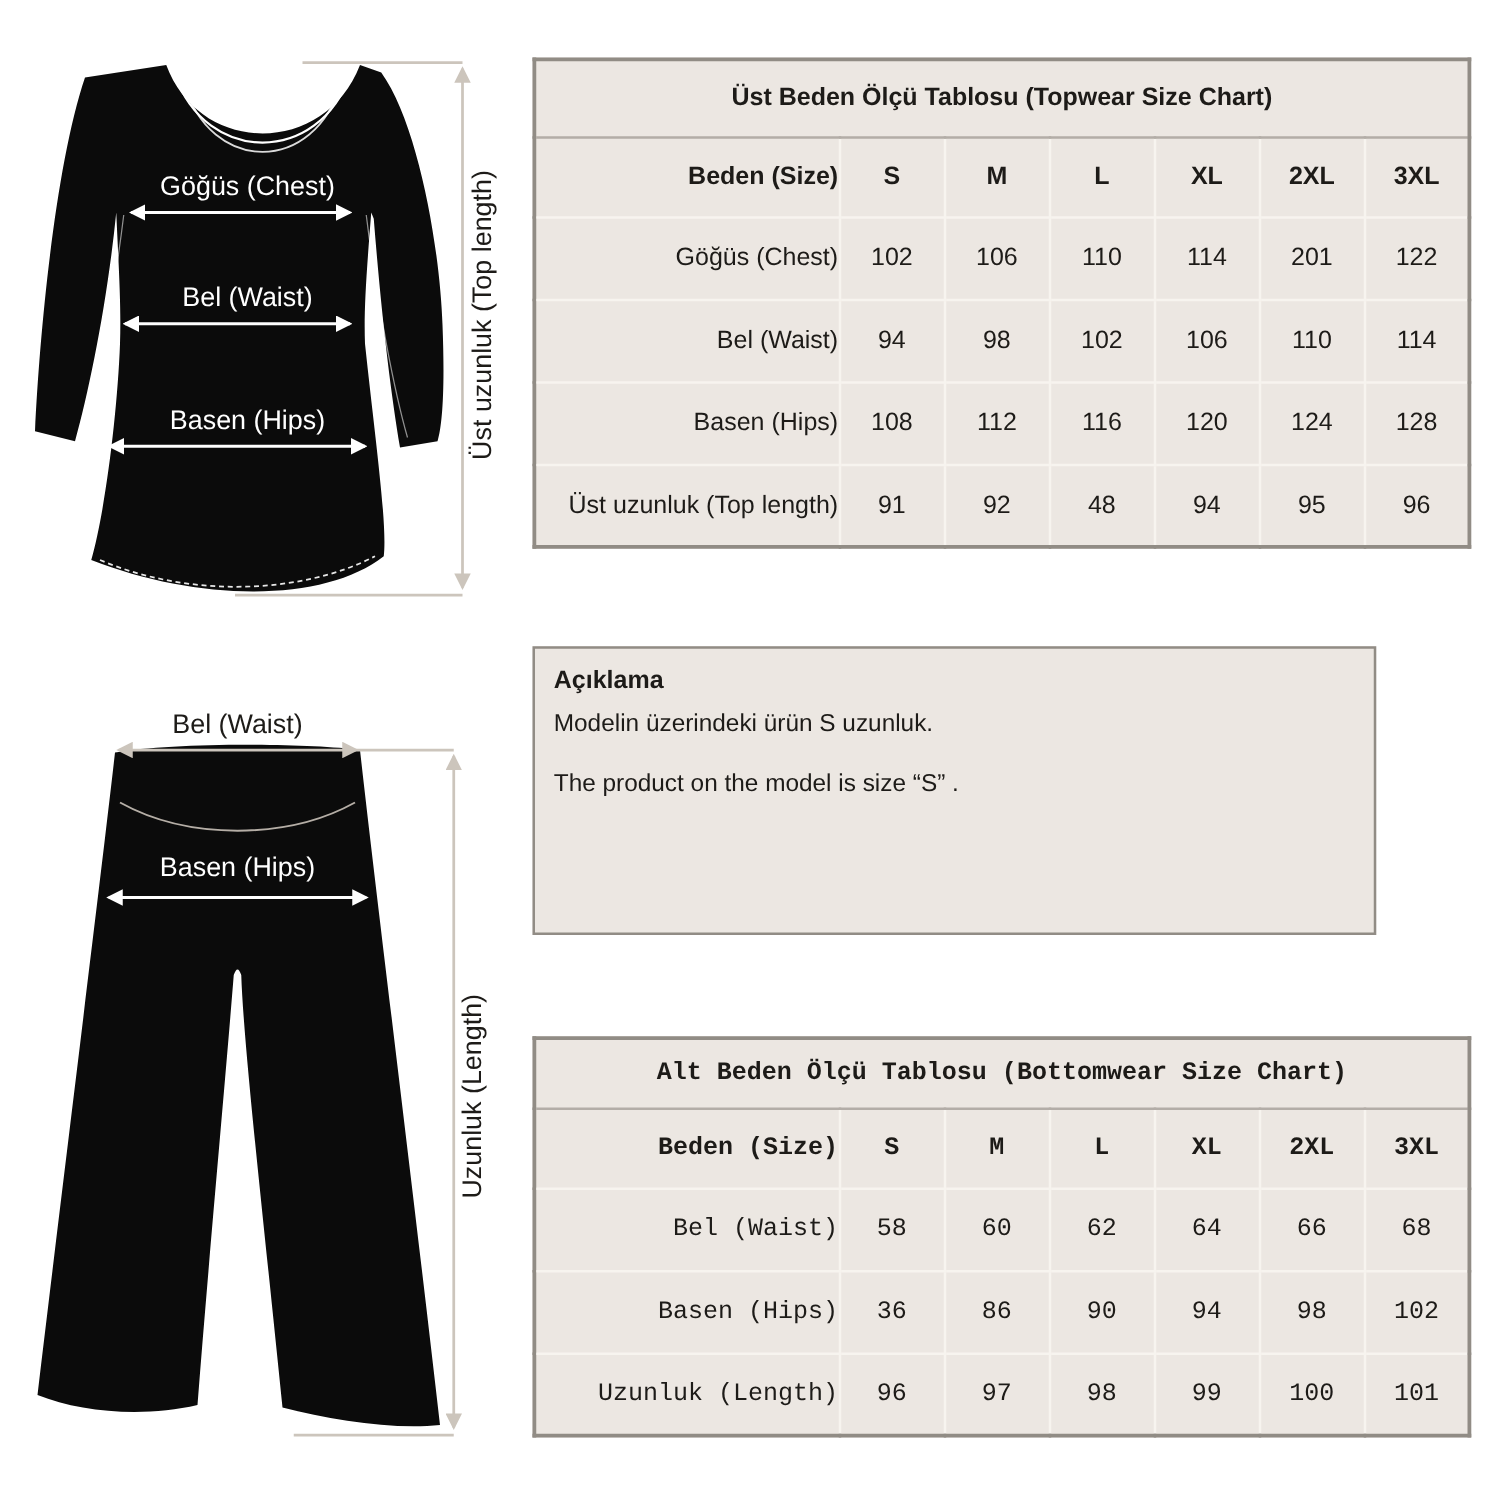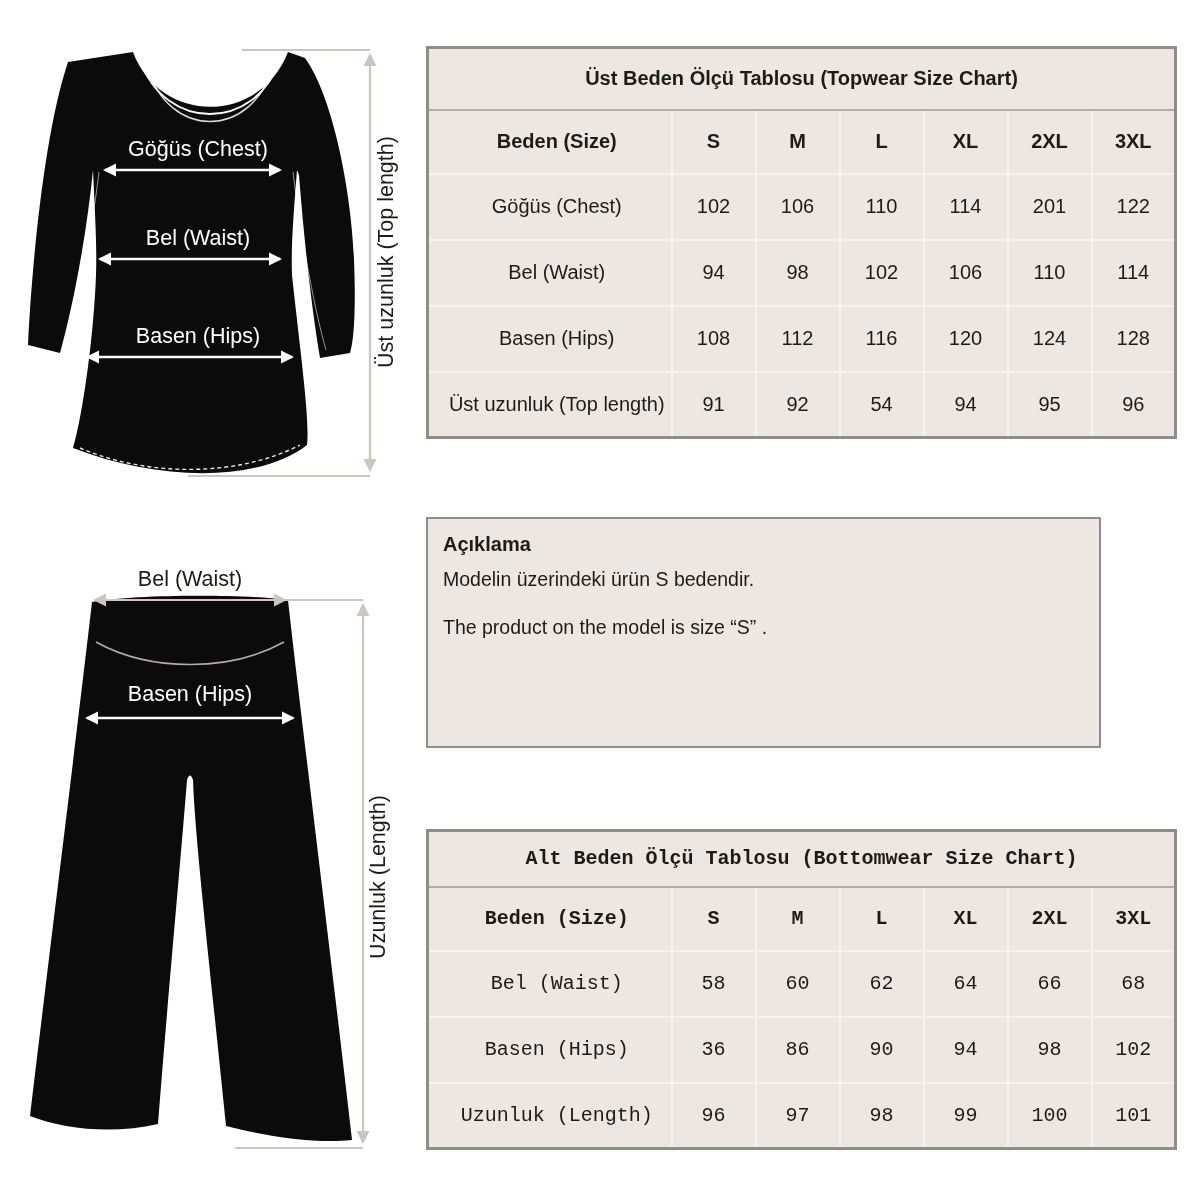--- a/index.html
+++ b/index.html
@@ -11,21 +11,21 @@
   .size-table {
     position:absolute; border-collapse:collapse; table-layout:fixed;
     background:#ece7e2; border:3px solid #918c85; color:#1d1b18;
   }
   .size-table td {
     border:2px solid #f7f4ef; text-align:center; vertical-align:middle;
     font-size:20px; overflow:hidden;
   }
   .size-table td.title-cell { font-weight:700; border-bottom:2px solid #b3ada7; }
   .size-table tr.header-row td { font-weight:700; }
-  .size-table td.row-label { text-align:center; padding-left:14px; }
+  .size-table td.row-label { text-align:right; padding-left:14px; }
   #top-table    { left:426px; top:46px;  width:748px; }
   #bottom-table { left:426px; top:829px; width:748px;font-family:Liberation Mono, monospace; }
 
   
   .notes-panel {
     position:absolute; left:426px; top:517px; width:675px; height:231px;
     background:#ece7e2; border:2px solid #918c85; padding:14px 20px 0 15px;
   }
   .notes-heading { font-size:20px; font-weight:700; margin-bottom:12px; }
   .notes-panel p { font-size:19.5px; margin:0 0 25px 0; }
@@ -180,31 +180,31 @@
       <td>112</td>
       <td>116</td>
       <td>120</td>
       <td>124</td>
       <td>128</td>
     </tr>
     <tr style="height:66px">
       <td class="row-label">Üst uzunluk (Top length)</td>
       <td>91</td>
       <td>92</td>
-      <td>54</td>
+      <td>48</td>
       <td>94</td>
       <td>95</td>
       <td>96</td>
     </tr>
   </tbody>
     </table>
 
   <div class="notes-panel">
     <div class="notes-heading">Açıklama</div>
-    <p>Modelin üzerindeki ürün S bedendir.</p>
+    <p>Modelin üzerindeki ürün S uzunluk.</p>
     <p>The product on the model is size “S” .</p>
   </div>
 
   <table id="bottom-table" class="size-table">
     <colgroup>
         <col style="width:244px">
         <col style="width:84px">
         <col style="width:84px">
         <col style="width:84px">
         <col style="width:84px">

